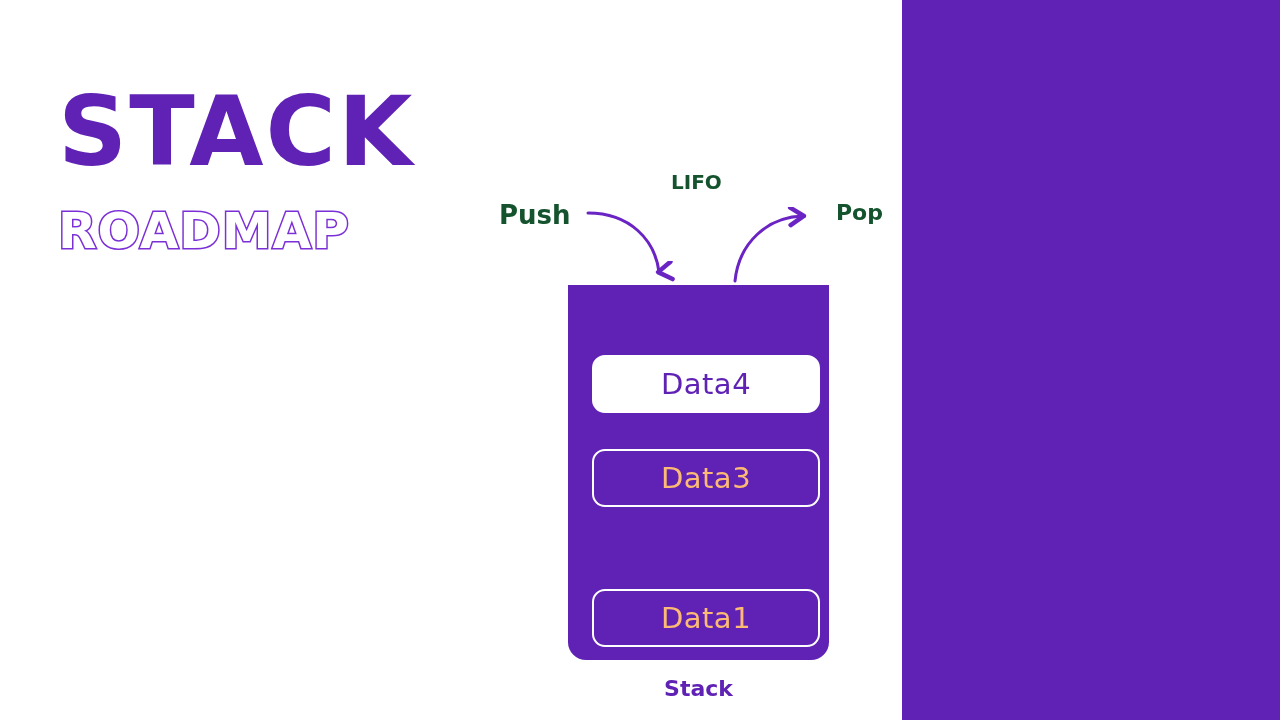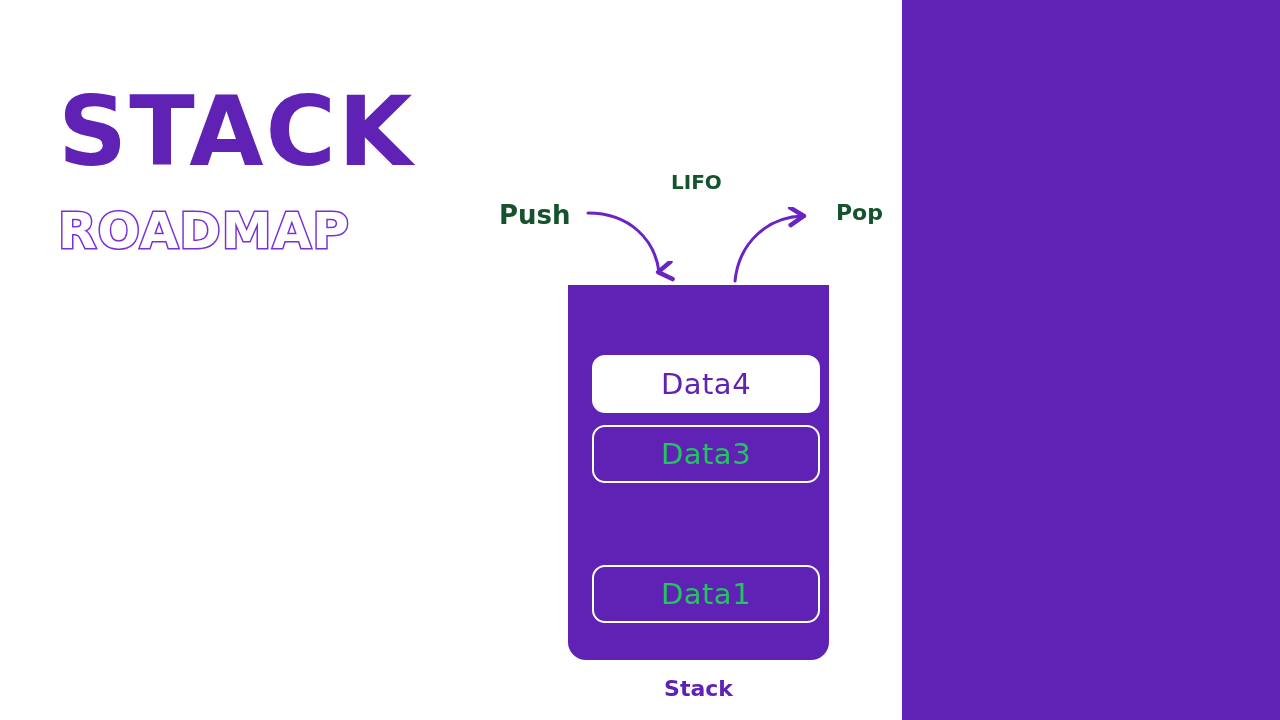--- a/index.html
+++ b/index.html
@@ -135,21 +135,22 @@
     letter-spacing: 0.5px;
   }
   .stack-item.top {
     background: #ffffff;
     border: 2px solid #ffffff;
     color: #5F22B4;
   }
   .stack-item.below {
     background: transparent;
     border: 2px solid #ffffff;
-    color: #22c55e;
+    color: #fdba74;
+    margin-top: 24px;
   }
 
   #stack-caption {
     position: absolute;
     left: 568px;
     top: 676px;
     width: 261px;
     text-align: center;
     font-family: "DejaVu Sans", sans-serif;
     font-size: 22px;

